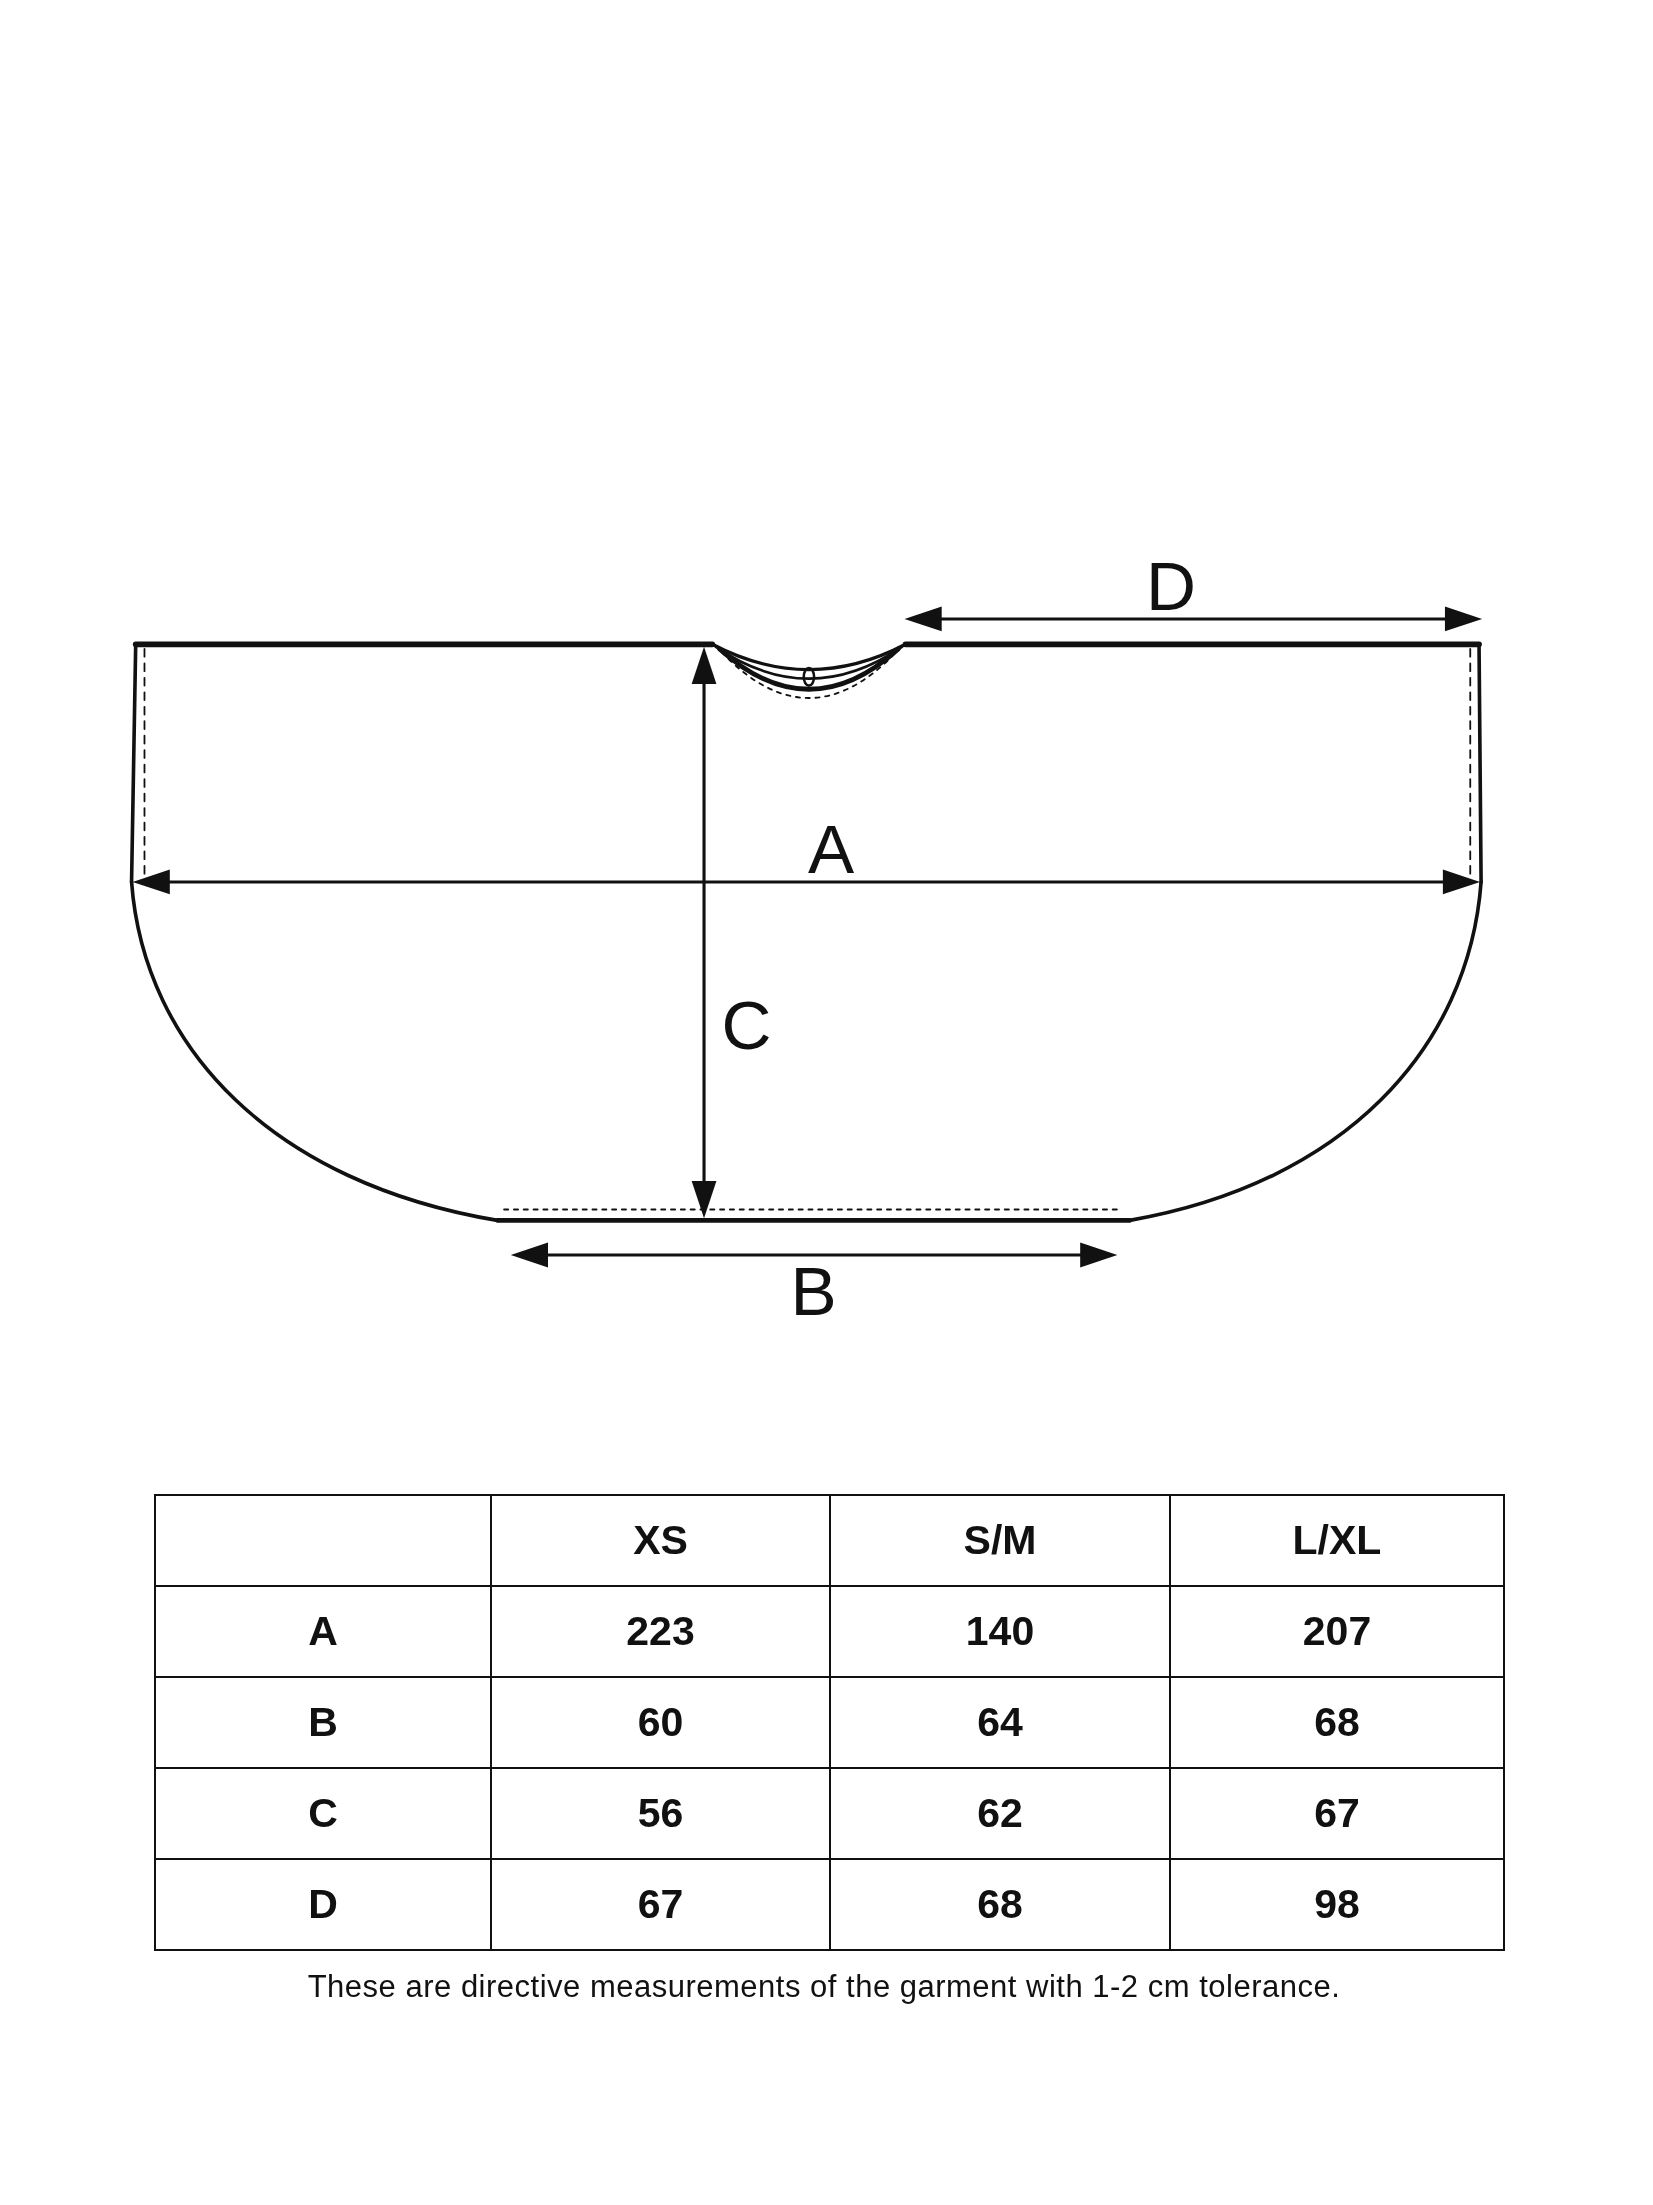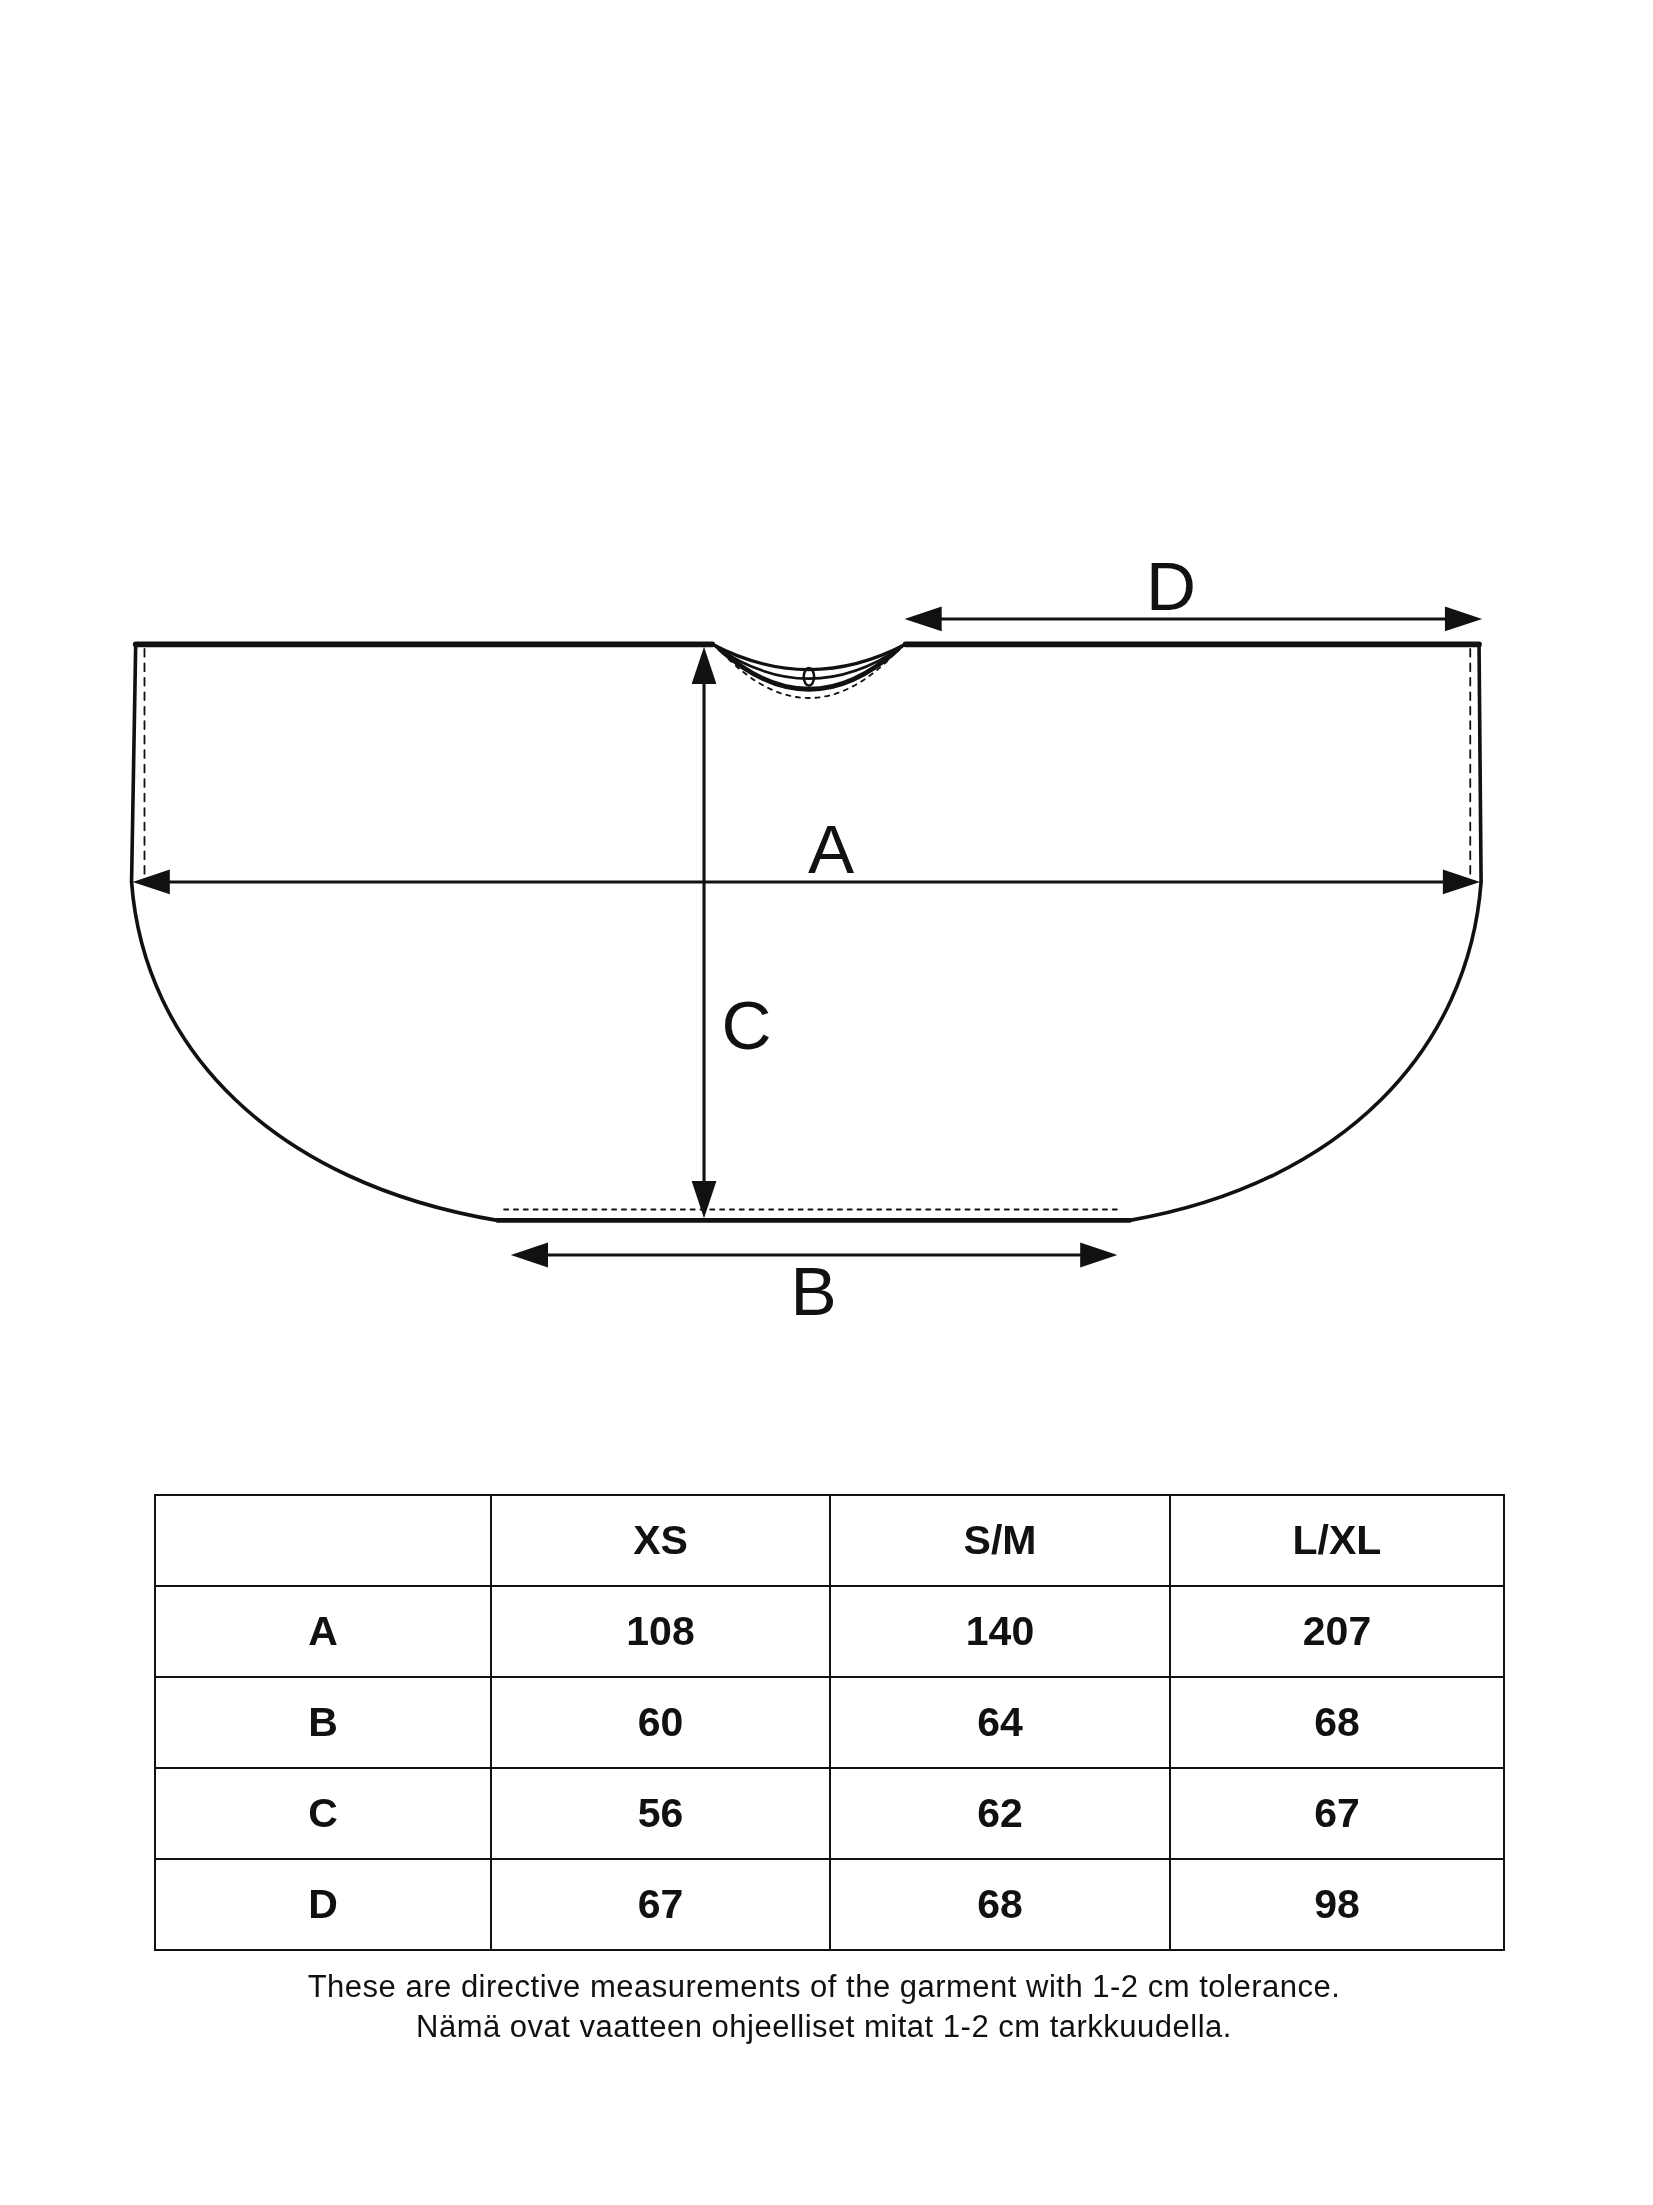--- a/index.html
+++ b/index.html
@@ -142,21 +142,21 @@
     </colgroup>
     <tbody>
       <tr>
         <th></th>
         <th>XS</th>
         <th>S/M</th>
         <th>L/XL</th>
       </tr>
       <tr>
         <td>A</td>
-        <td>108</td>
+        <td>223</td>
         <td>140</td>
         <td>207</td>
       </tr>
       <tr>
         <td>B</td>
         <td>60</td>
         <td>64</td>
         <td>68</td>
       </tr>
       <tr>
@@ -169,17 +169,16 @@
         <td>D</td>
         <td>67</td>
         <td>68</td>
         <td>98</td>
       </tr>
     </tbody>
   </table>
 
   <div id="footer-note">
     <div>These are directive measurements of the garment with 1-2 cm tolerance.</div>
-    <div>Nämä ovat vaatteen ohjeelliset mitat 1-2 cm tarkkuudella.</div>
   </div>
 
 </div>
 
 
 </body></html>

